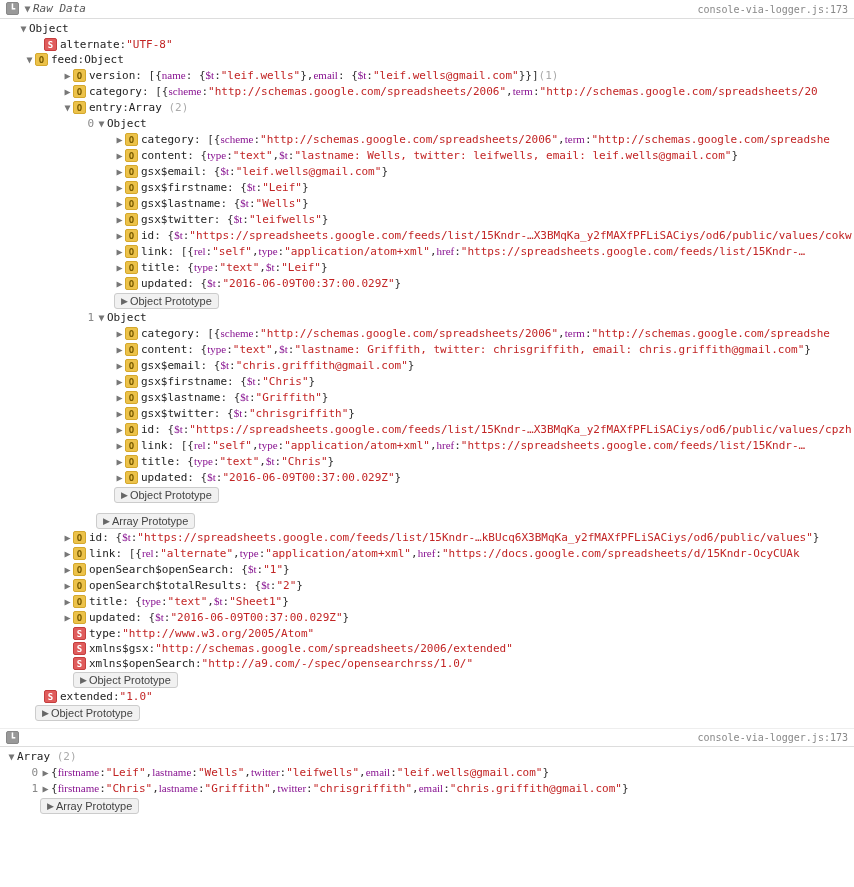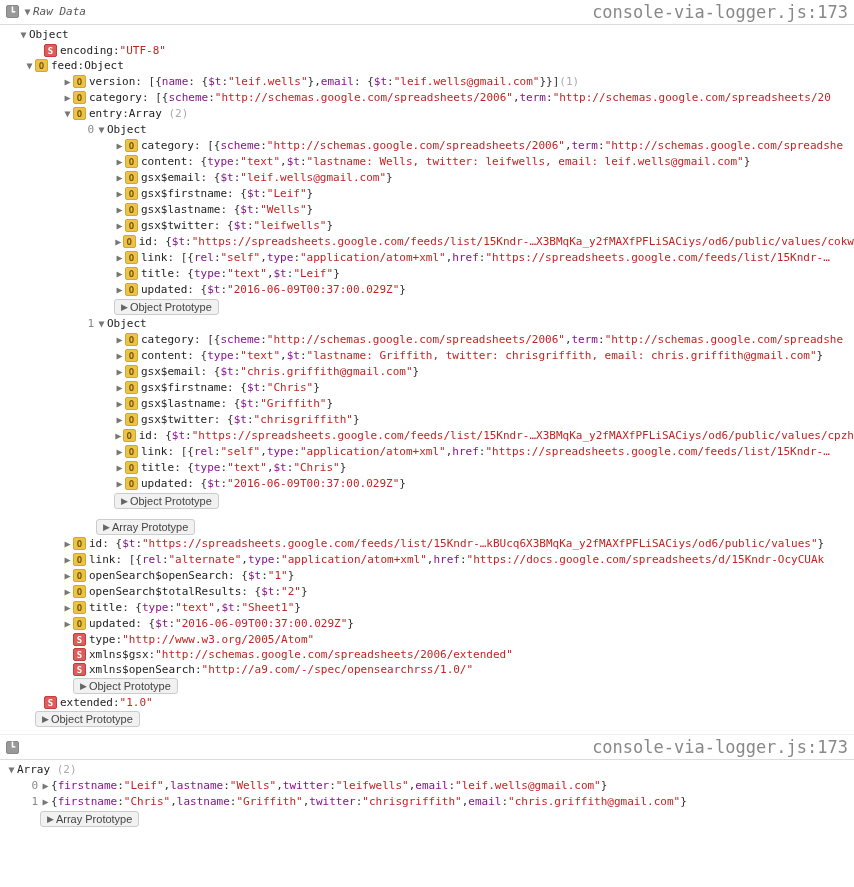--- a/index.html
+++ b/index.html
@@ -12,31 +12,31 @@
     background: #fff;
     width: 854px;
   }
   .header {
     display: flex;
     justify-content: space-between;
     padding: 2px 6px;
     border-bottom: 1px solid #ddd;
     align-items: center;
   }
-  .source-link { color: #888; font-size: 17px; }
+  .source-link { color: #888; font-size: 10px; }
   .row { display: flex; align-items: flex-start; white-space: nowrap; }
   .tw { display:inline-block; width:11px; text-align:center; color:#777; cursor:pointer; user-select:none; font-size:10px; line-height:14px; vertical-align:top;}
   .tw.open::before { content:"▼"; }
   .tw.closed::before { content:"▶"; }
   .tw.none::before { content:""; }
   .badge { display:inline-flex; align-items:center; justify-content:center; width:13px; height:13px; border-radius:2px; font-weight:bold; font-size:9px; color:#fff; margin-right:3px; flex-shrink:0;}
   .badge.o { background:#ecc24a; border:1px solid #d4a82d; color:#7a5c00;}
   .badge.s { background:#e05c5c; border:1px solid #c53e3e;}
   .badge.e { background:#999; border:1px solid #888;}
-  .key { color:#881391; }
+  .key { color:#881391;font-family:Liberation Serif, serif; }
   .keyPlain { color:#222; }
   .str { color:#c22424; }
   .obj { color:#222; }
   .dim { color:#aaa; }
   .punct { color:#333; }
   .idx { color:#888; display:inline-block; width:14px; text-align:right; margin-right:2px;}
   .proto-btn { background:#f1f1f1; border:1px solid #ccc; border-radius:3px; padding:1px 6px; font-size:11px; cursor:pointer; display:inline-flex; align-items:center; gap:2px; color:#444;}
   .proto-btn .tri { font-size:9px; color:#666;}
   .line { padding:1px 0; overflow:hidden; text-overflow:clip; }
   .content { padding:2px 0 6px 2px;}
@@ -65,21 +65,21 @@
 <div class="content">
 
 <div class="line L0 row">
   <span style="width:12px"></span>
   <span class="tw open"></span>
   <span class="keyPlain">Object</span>
 </div>
 
 <div class="line L2 row">
   <span class="badge s">S</span>
-  <span class="keyPlain">encoding</span>
+  <span class="keyPlain">alternate</span>
         <span class="punct">: </span>
   <span class="str">"UTF-8"</span>
 </div>
 
 <div class="line L1 row">
   <span class="tw open"></span>
   <span class="badge o">O</span>
   <span class="keyPlain">feed</span>
         <span class="punct">: </span>
   <span class="obj">Object</span>

